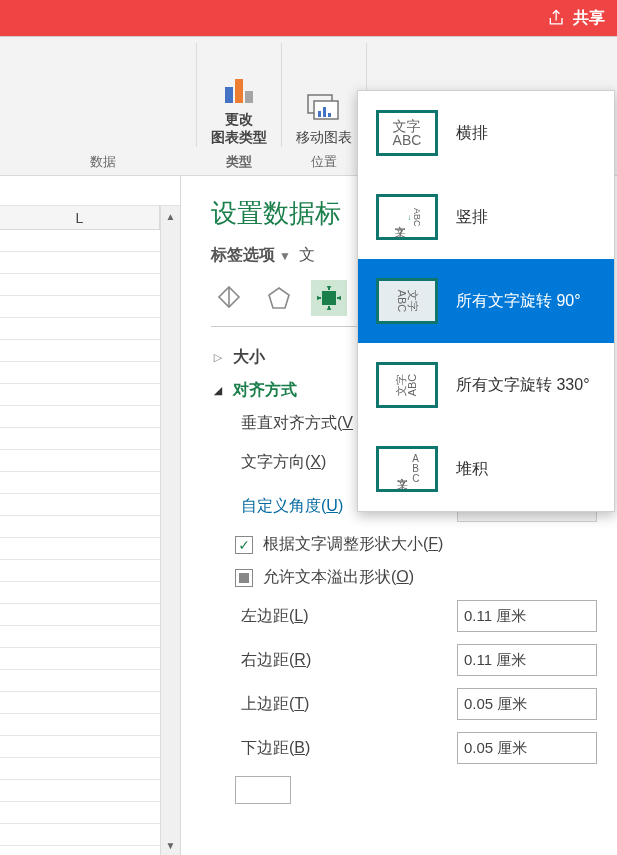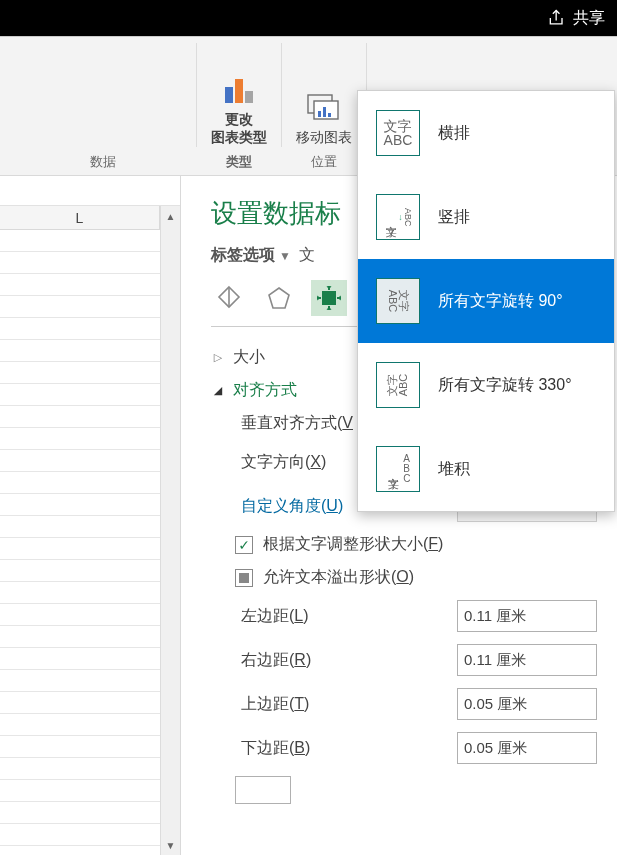--- a/index.html
+++ b/index.html
@@ -1,18 +1,18 @@
 <!DOCTYPE html>
 <html><head>
   <meta charset="utf-8">
   <style>
     * { margin: 0; padding: 0; box-sizing: border-box; font-family: "Microsoft YaHei", sans-serif; }
     body { width: 617px; height: 855px; background: #fff; position: relative; overflow: hidden; font-size: 14px; color: #444; }
 
-    .titlebar { height: 36px; background: #000000; display: flex; justify-content: flex-end; align-items: center; padding: 0 12px; gap: 8px; color: #fff; }
+    .titlebar { height: 36px; background: #ef4444; display: flex; justify-content: flex-end; align-items: center; padding: 0 12px; gap: 8px; color: #fff; font-weight: bold; }
     .titlebar .share { display: flex; align-items: center; gap: 6px; font-size: 16px; }
 
     .ribbon { height: 140px; background: #f3f3f3; border-bottom: 1px solid #d9d9d9; display: flex; border-top:1px solid #ccc; }
     .ribbon-sep { width:1px; background: #dcdcdc; margin: 6px 0 28px;}
     .ribbon-group { display: flex; flex-direction: column; align-items: center; justify-content: flex-end; padding: 6px 4px 4px; position: relative; }
     .ribbon-row { display: flex; gap: 4px; align-items: flex-start; }
     .ribbon-btn { display: flex; flex-direction: column; align-items: center; gap: 2px; padding: 4px 6px; border: 1px solid transparent; cursor: pointer; }
     .ribbon-icon { width: 44px; height: 38px; display: flex; align-items: center; justify-content: center; }
     .ribbon-big-label { font-size: 14px; text-align: center; line-height: 1.3; }
     .ribbon-group-label { font-size: 13px; color:#666; margin-top: 2px; }
@@ -37,42 +37,42 @@
     .tab-row { display:flex; gap: 8px; align-items:center; margin: 14px 0 10px; font-size:16px; color:#555; }
     .dd-arrow { color:#777; font-size:12px; margin-left:4px;}
     .icon-row { display:flex; gap:14px; align-items:center; padding: 4px 0 10px; border-bottom:1px solid #ccc; }
     .icon-btn { width:36px; height:36px; display:flex; align-items:center; justify-content:center; cursor:pointer;}
     .icon-btn.sel { background:#cfe6d4; }
 
     .form { margin-top: 14px; font-size:16px; }
     .section-row { display:flex; align-items:center; gap:8px; padding:6px 0; cursor:pointer;}
     .tri { font-size:11px; color:#777; width:14px; text-align:center;}
     .tri.open { color:#333; }
-    .section-title { font-weight:normal; }
+    .section-title { font-weight:bold; }
     .section-title.active { color:#1a7f4a; }
     .field-row { display:flex; align-items:center; padding: 6px 0 6px 30px; gap:10px; }
     .field-label { flex:1; font-size:16px; }
     .field-label .k { text-decoration: underline; }
     .field-label.disabled { color:#0369a1; }
     .combo { width:140px; height:32px; border:1px solid #b0b0b0; display:flex; align-items:center; position:relative; background:#fff;}
     .combo.sel { border-color:#1a7f4a;}
     .combo .combo-text { flex:1; padding:0 6px; overflow:hidden; white-space:nowrap; text-overflow:ellipsis; font-size:15px;}
     .combo .combo-btn { width:22px; height:100%; border-left:1px solid #b0b0b0; display:flex; align-items:center; justify-content:center; font-size:10px; color:#444; background:#eee;}
     .combo.sel .combo-btn { background:#1a7f4a; color:#fff; border-left-color:#1a7f4a;}
     .spin { width:140px; height:32px; border:1px solid #b0b0b0; display:flex; align-items:center; background:#fff;}
     .spin.disabled { background:#f4f4f4; color:#aaa; border-color:#d0d0d0;}
     .spin input { flex:1; border:none; padding:0 6px; font-size:15px; background:transparent; color:inherit; outline:none;}
     .cb { width:18px; height:18px; border:1px solid #888; display:flex; align-items:center; justify-content:center; font-size:14px; color:#1a7f4a; background:#fff;}
     .cb.ind::after{ content:""; width:10px; height:10px; background:#888;}
     .cb.chk::after{ content:"✓"; }
 
     .popup { position:absolute; left:357px; top:90px; width:258px; background:#fff; border:1px solid #cfcfcf; box-shadow:0 4px 12px rgba(0,0,0,0.25); z-index:50; }
     .popup-item { height:84px; display:flex; align-items:center; gap:18px; padding:0 18px; cursor:pointer; font-size:16px; color:#333;}
     .popup-item.sel { background:#0078d7; color:#fff; }
-    .popup-thumb { width:44px; height:46px; border:1px solid #0f766e; background:#fff; display:flex; align-items:center; justify-content:center; font-size:10px; color:#666; position:relative;}
+    .popup-thumb { width:62px; height:46px; border:3px solid #0f766e; background:#fff; display:flex; align-items:center; justify-content:center; font-size:10px; color:#666; position:relative;}
     .popup-item.sel .popup-thumb { background:#e5ecef; }
 
   </style>
 </head>
 <body>
 
 <div class="titlebar">
   <div class="share">
     <svg width="20" height="20" viewBox="0 0 24 24" fill="none" stroke="#fff" stroke-width="1.6">
         <path d="M4 12v7h14v-7"></path>

